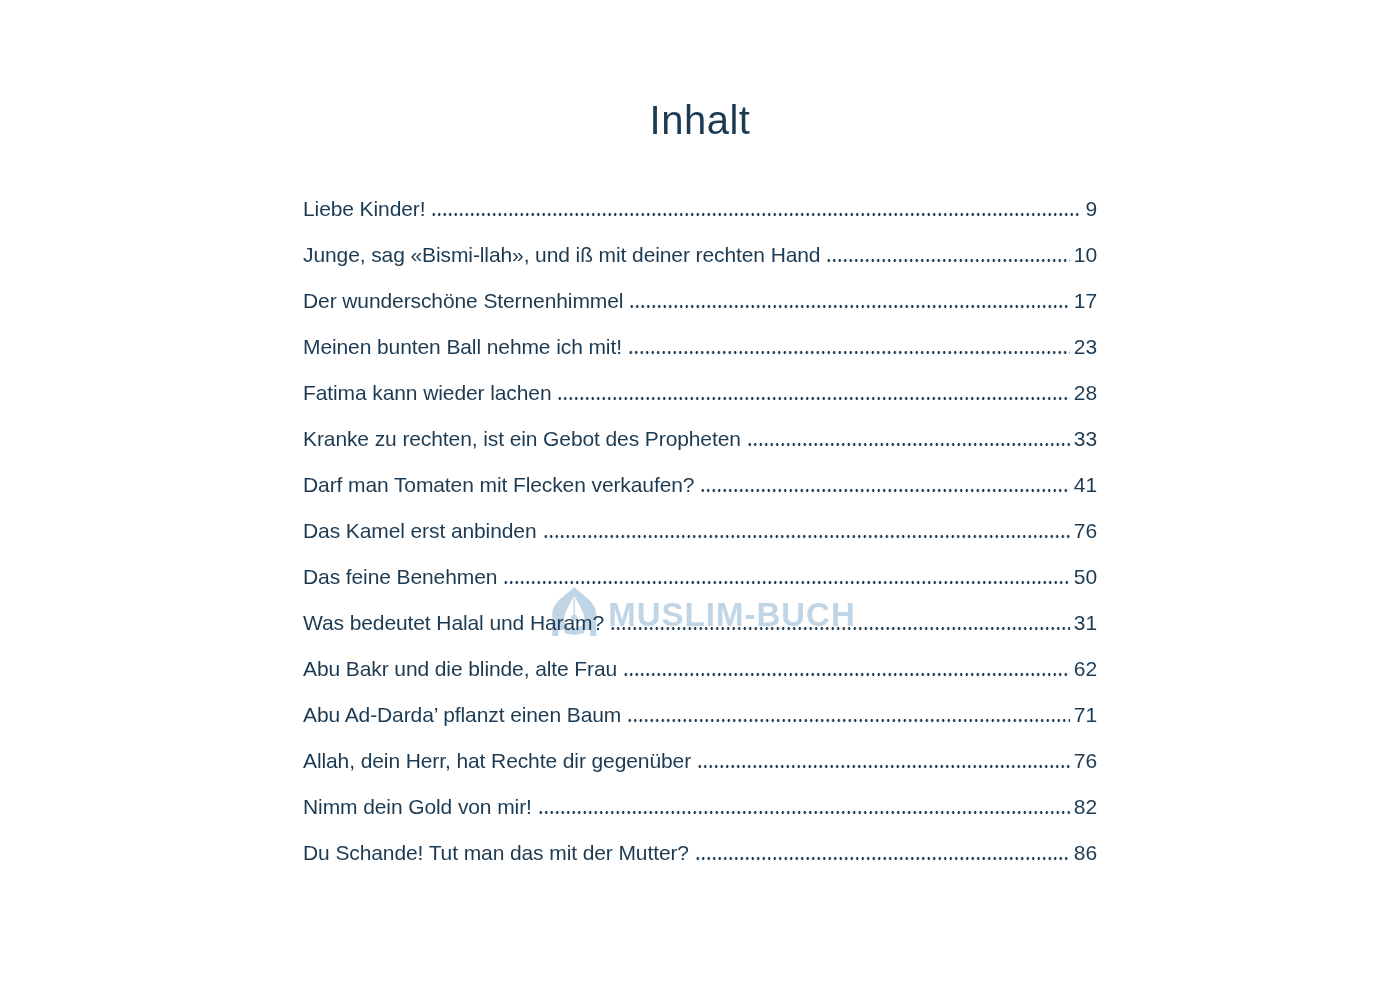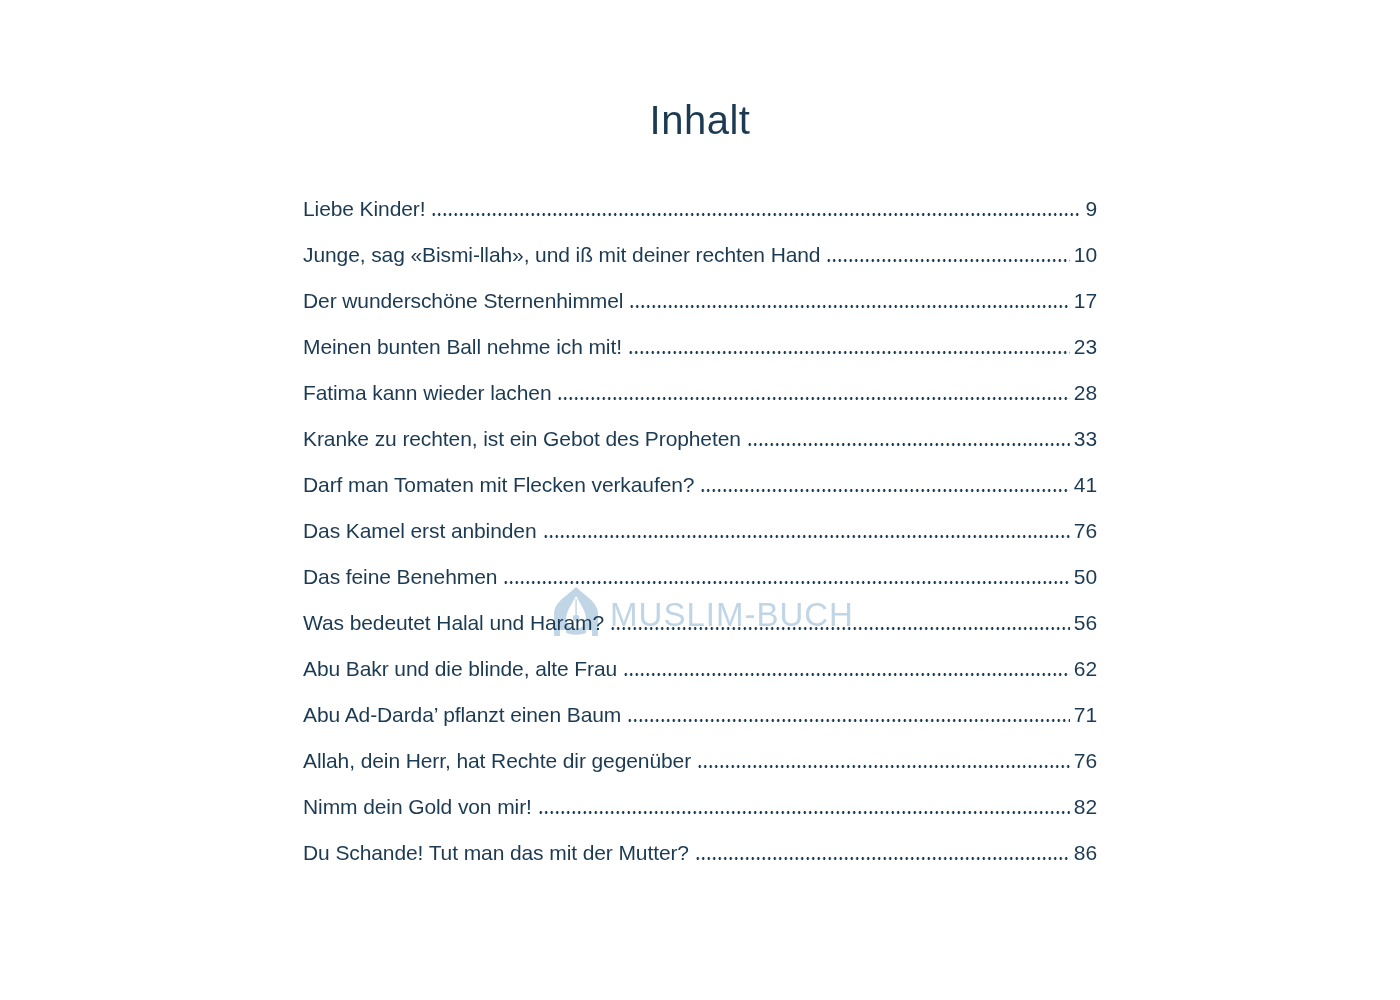--- a/index.html
+++ b/index.html
@@ -62,21 +62,21 @@
     transform: translateX(-50%);
     display: flex;
     align-items: center;
     gap: 4px;
     z-index: 0;
     user-select: none;
   }
   .wm-icon svg { display: block; }
   .wm-text {
     font-size: 33px;
-    font-weight: normal;
+    font-weight: bold;
     letter-spacing: 1px;
     color: var(--wm);
   }
 </style>
 </head>
 <body>
 
 <div class="page">
 
   <div class="watermark">
@@ -145,21 +145,21 @@
 
   <div class="toc-row">
     <span class="toc-title">Das feine Benehmen</span>
     <span class="toc-leader"></span>
     <span class="toc-page">50</span>
   </div>
 
   <div class="toc-row">
     <span class="toc-title">Was bedeutet Halal und Haram?</span>
     <span class="toc-leader"></span>
-    <span class="toc-page">56</span>
+    <span class="toc-page">31</span>
   </div>
 
   <div class="toc-row">
     <span class="toc-title">Abu Bakr und die blinde, alte Frau</span>
     <span class="toc-leader"></span>
     <span class="toc-page">62</span>
   </div>
 
   <div class="toc-row">
     <span class="toc-title">Abu Ad-Darda’ pflanzt einen Baum</span>

